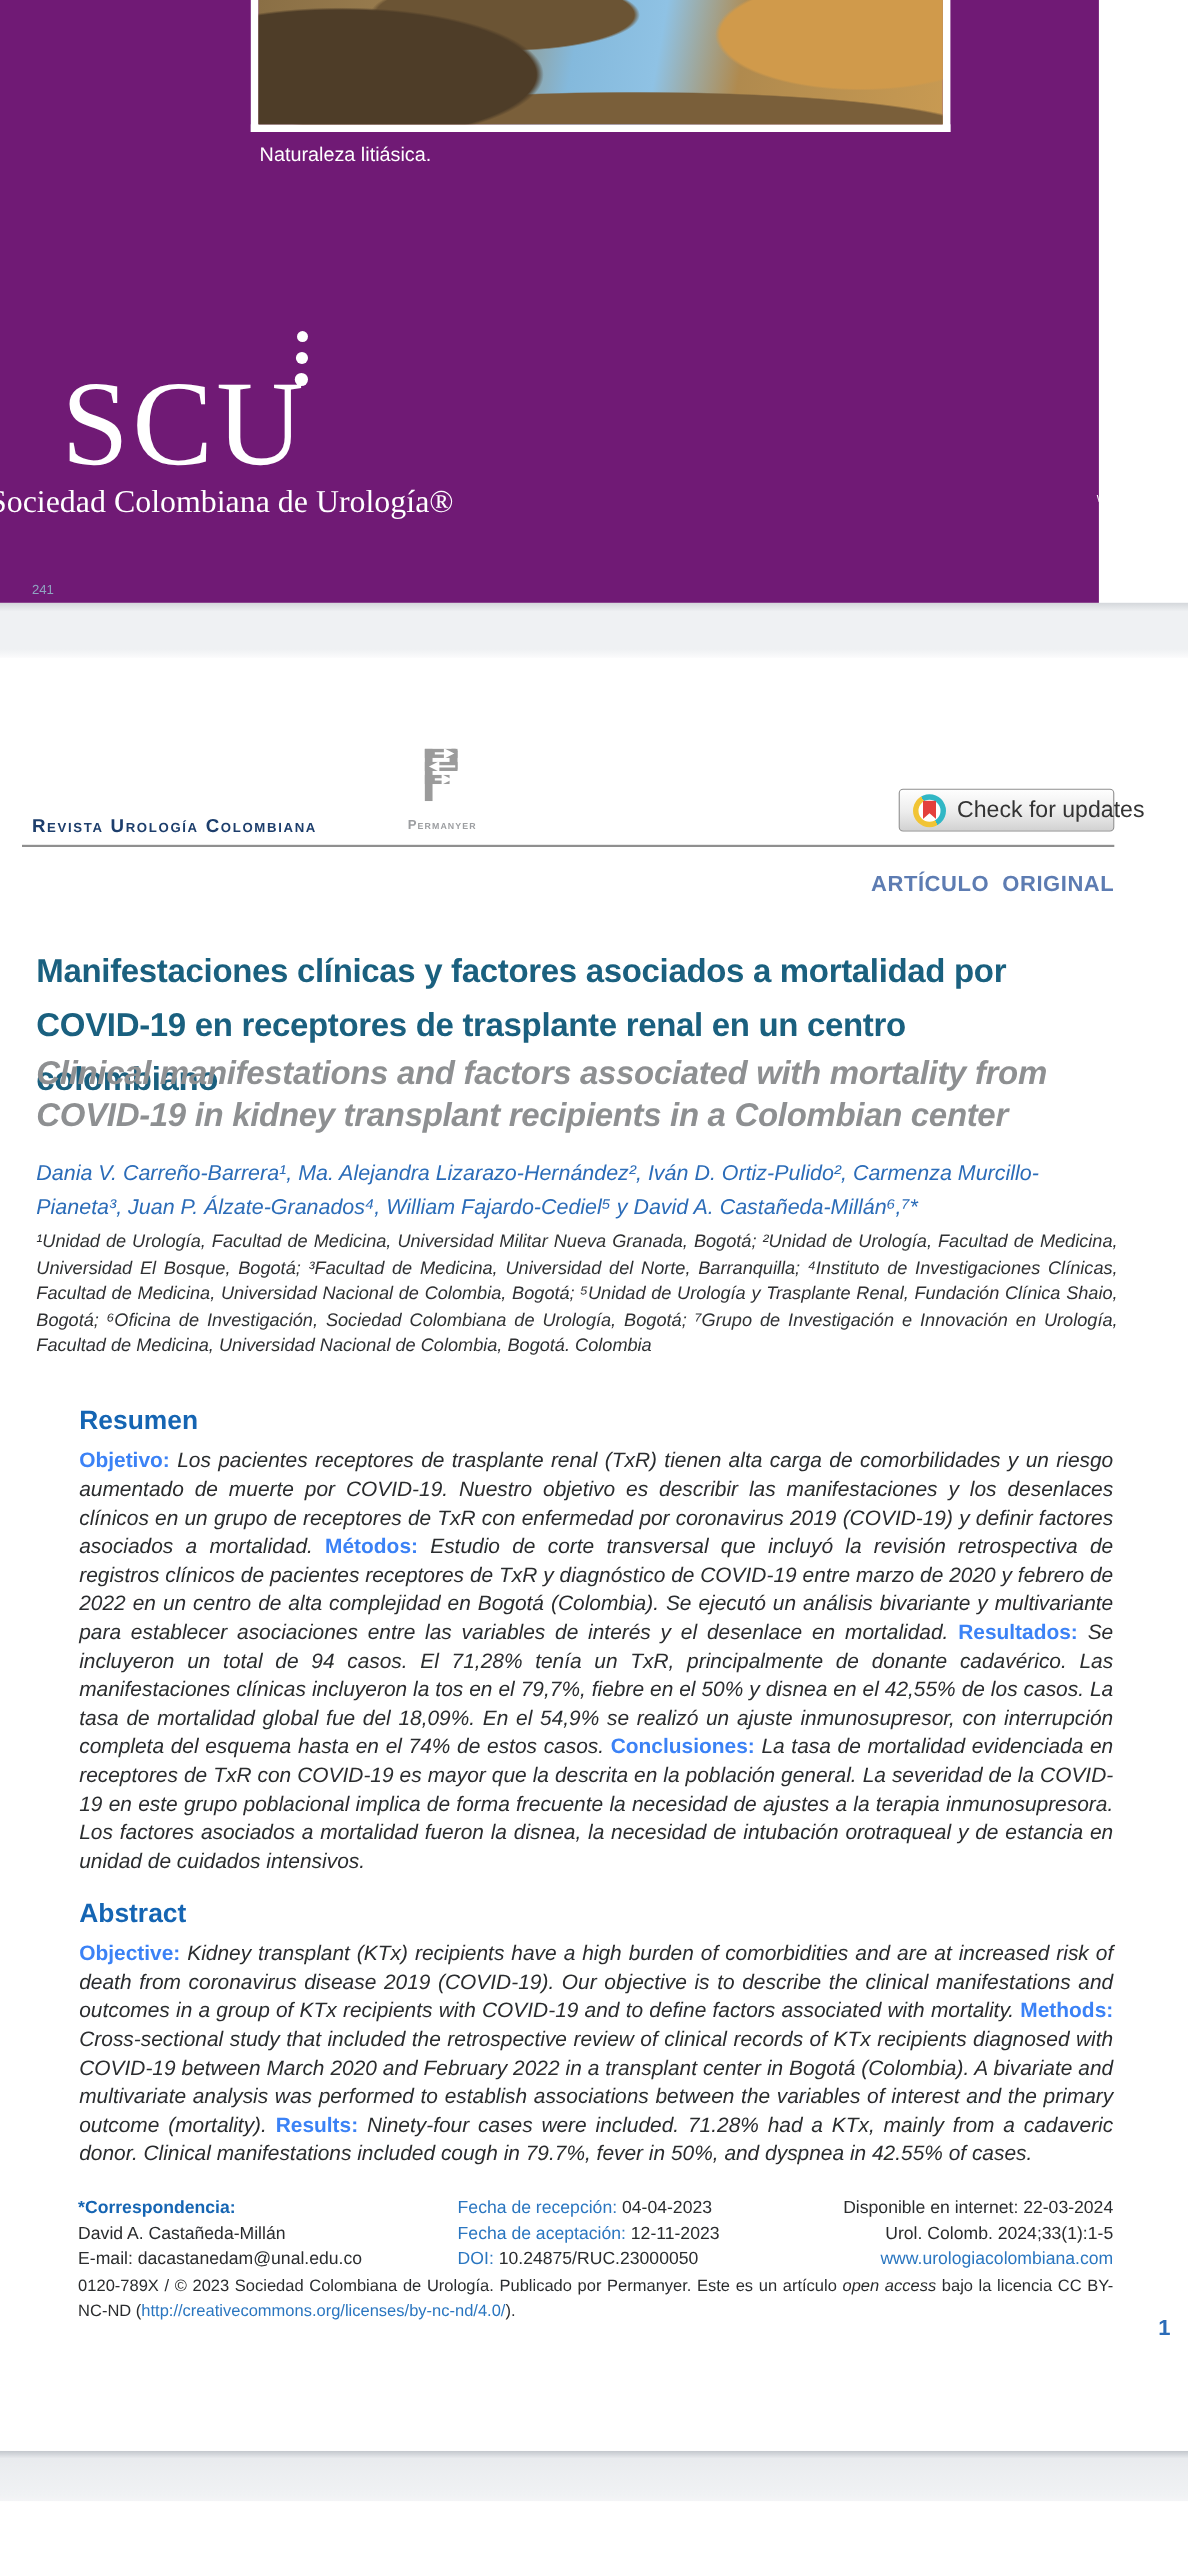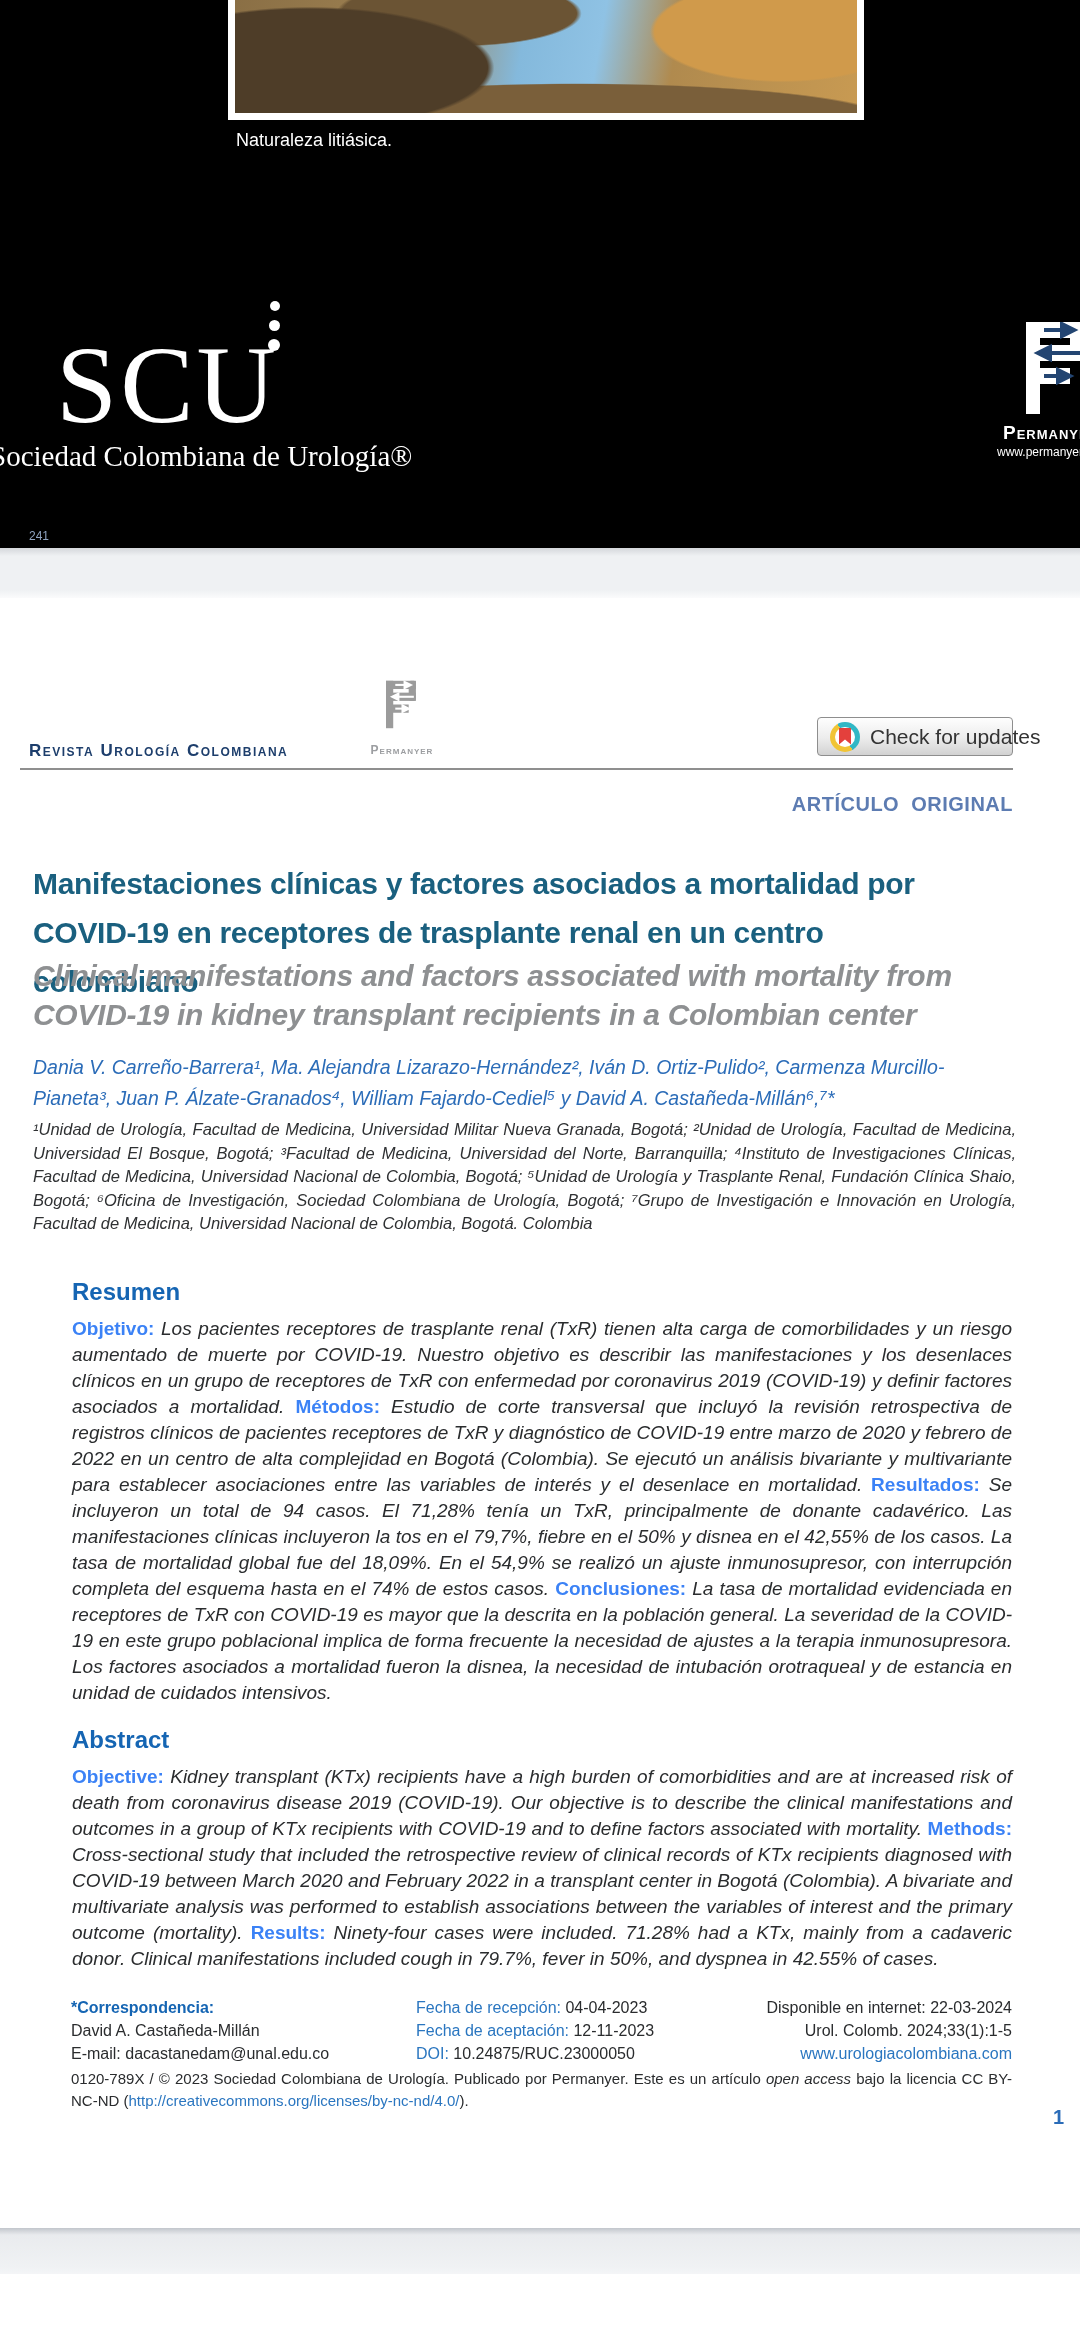--- a/index.html
+++ b/index.html
@@ -2,21 +2,21 @@
 <html><head>
 <meta charset="utf-8">
 <style>
   html,body{margin:0;padding:0;}
   body{
     width:1080px;height:2340px;overflow:hidden;background:#ffffff;
     font-family:"Liberation Sans","DejaVu Sans",sans-serif;
     -webkit-font-smoothing:antialiased;
   }
   
-  .banner{position:relative;width:1080px;height:548px;background:#000000;overflow:hidden;}
+  .banner{position:relative;width:999px;height:548px;background:#701a75;overflow:hidden;}
   .photo-frame{
     position:absolute;left:228px;top:0;width:636px;height:120px;
     border:7px solid #ffffff;border-top:none;box-sizing:border-box;background:#a08353;
   }
   .photo{
     width:100%;height:100%;
     background:
       radial-gradient(ellipse 38% 80% at 88% 28%, #d09a4b 0 54%, rgba(208,154,75,0) 56%),
       radial-gradient(ellipse 55% 100% at 12% 60%, #4e3d28 0 52%, rgba(78,61,40,0) 54%),
       radial-gradient(ellipse 42% 62% at 36% 12%, #6b5434 0 45%, rgba(107,84,52,0) 47%),

